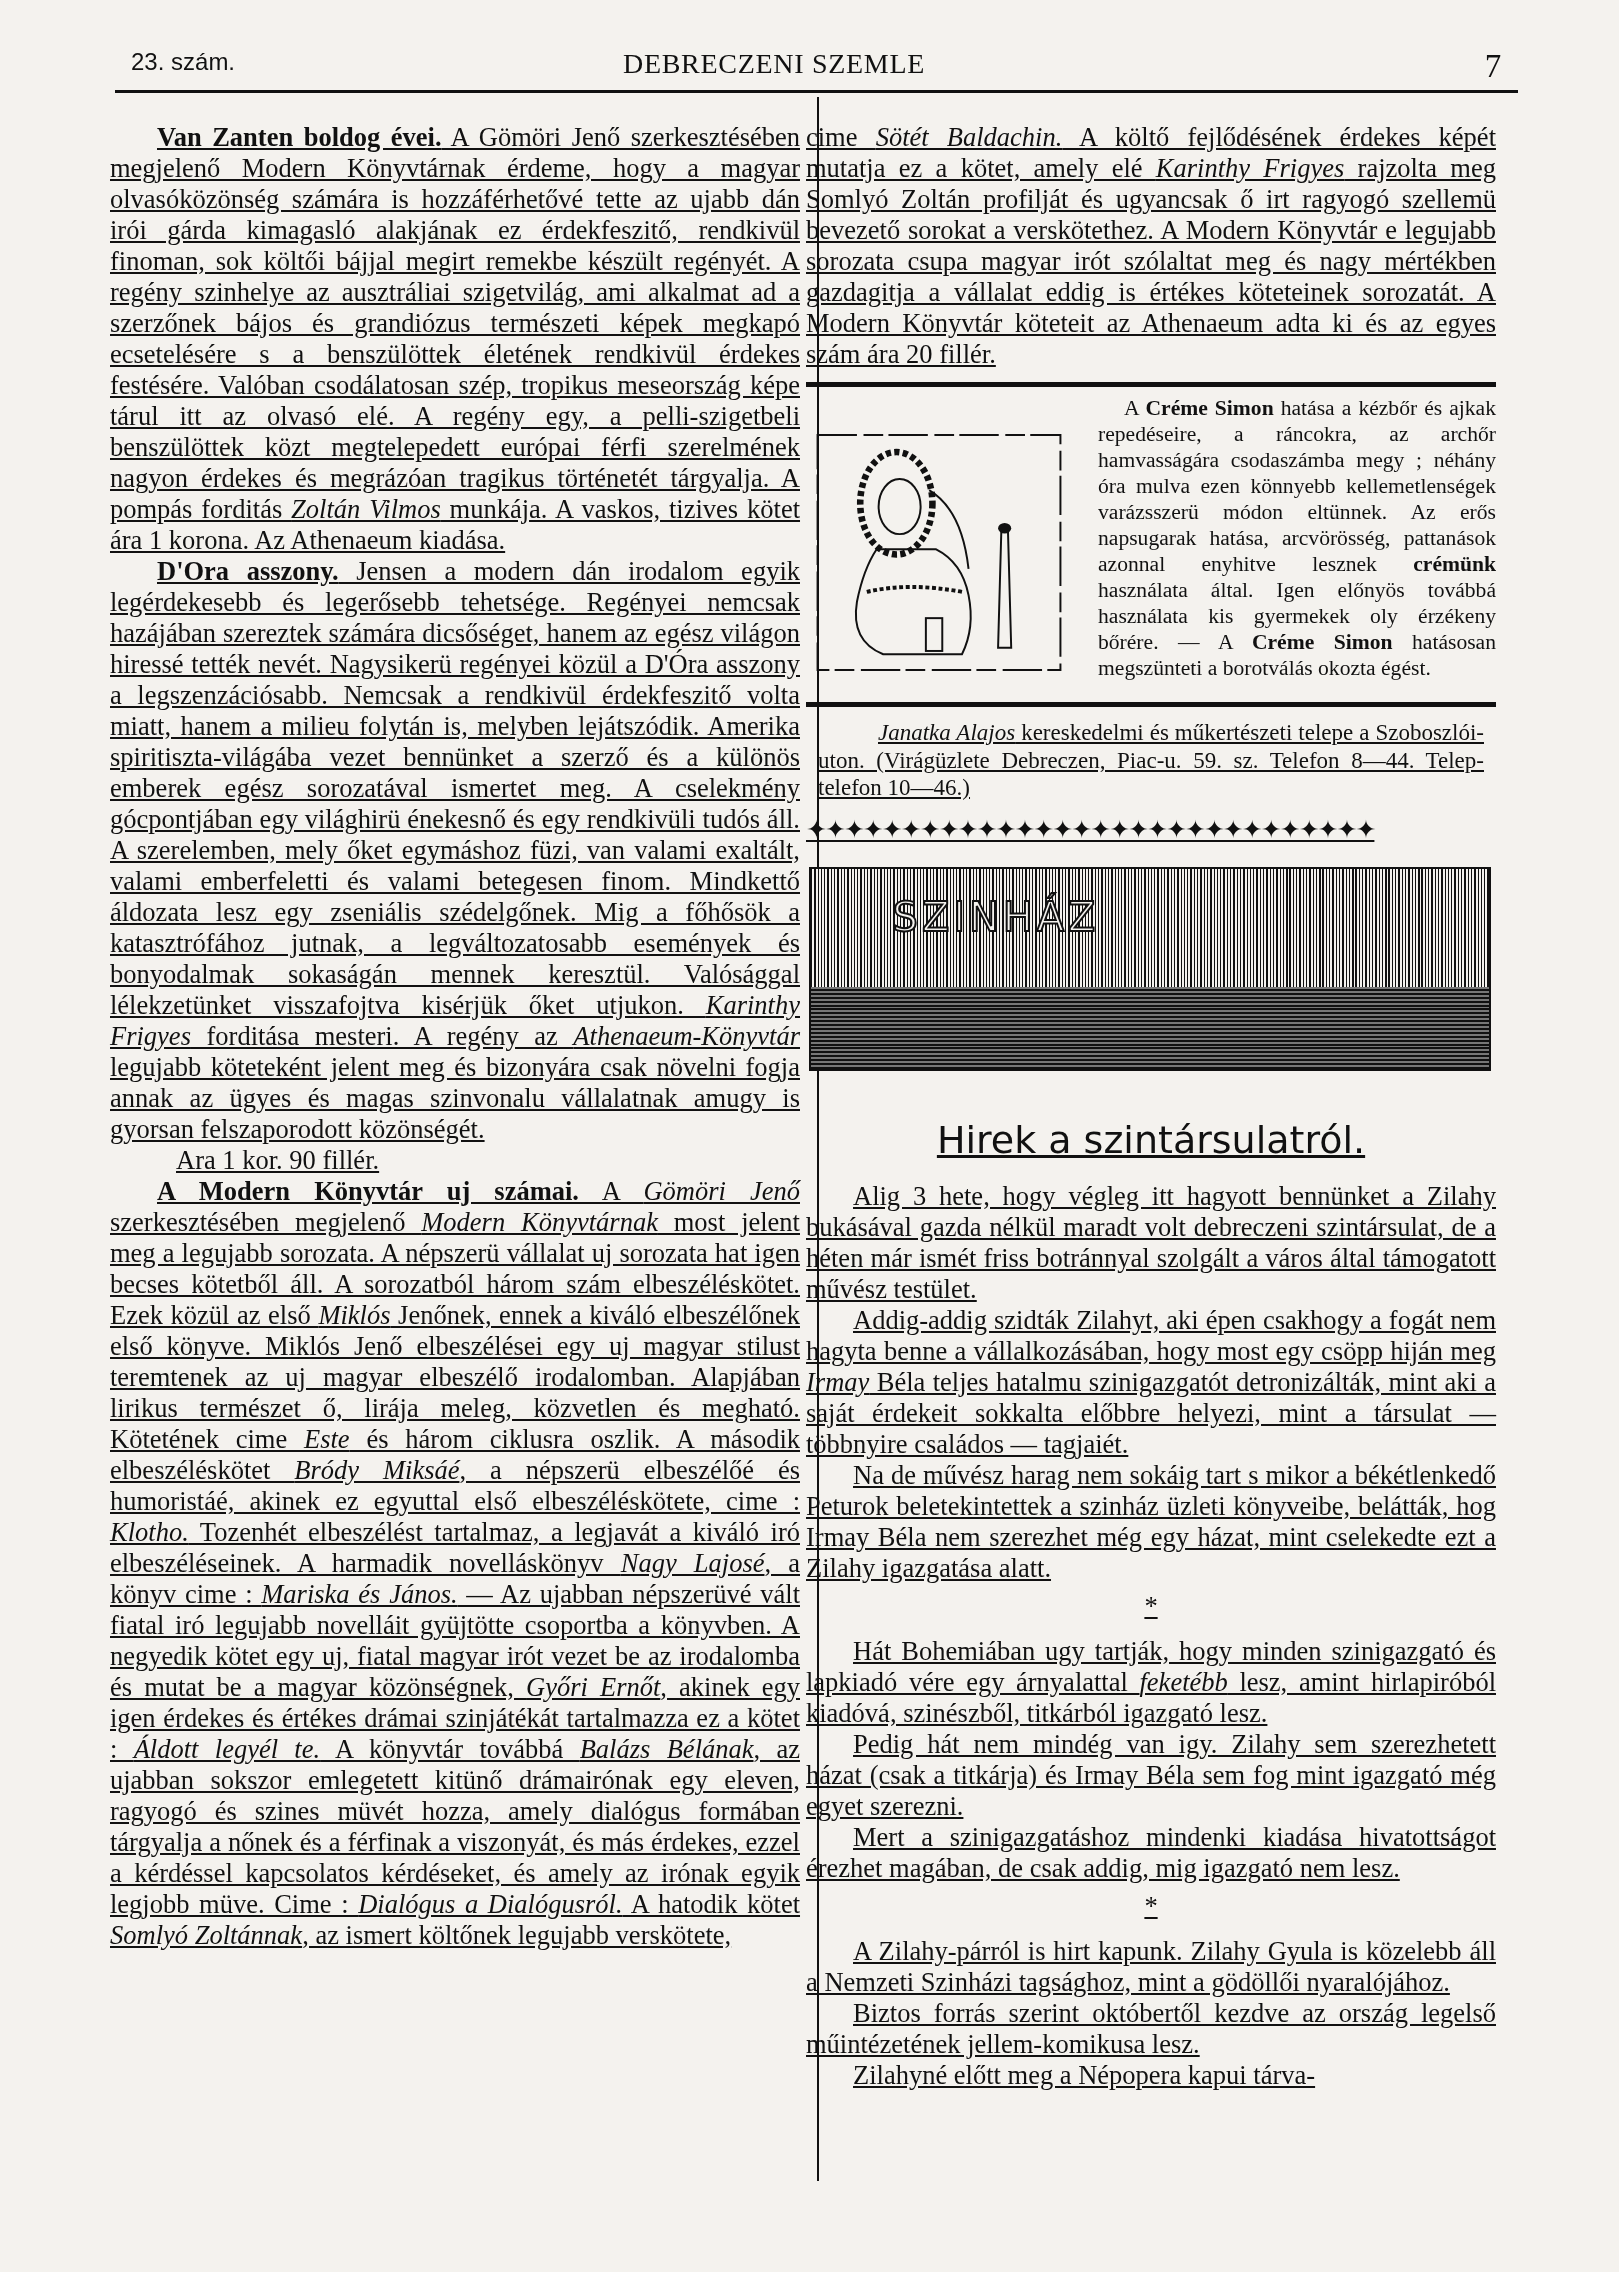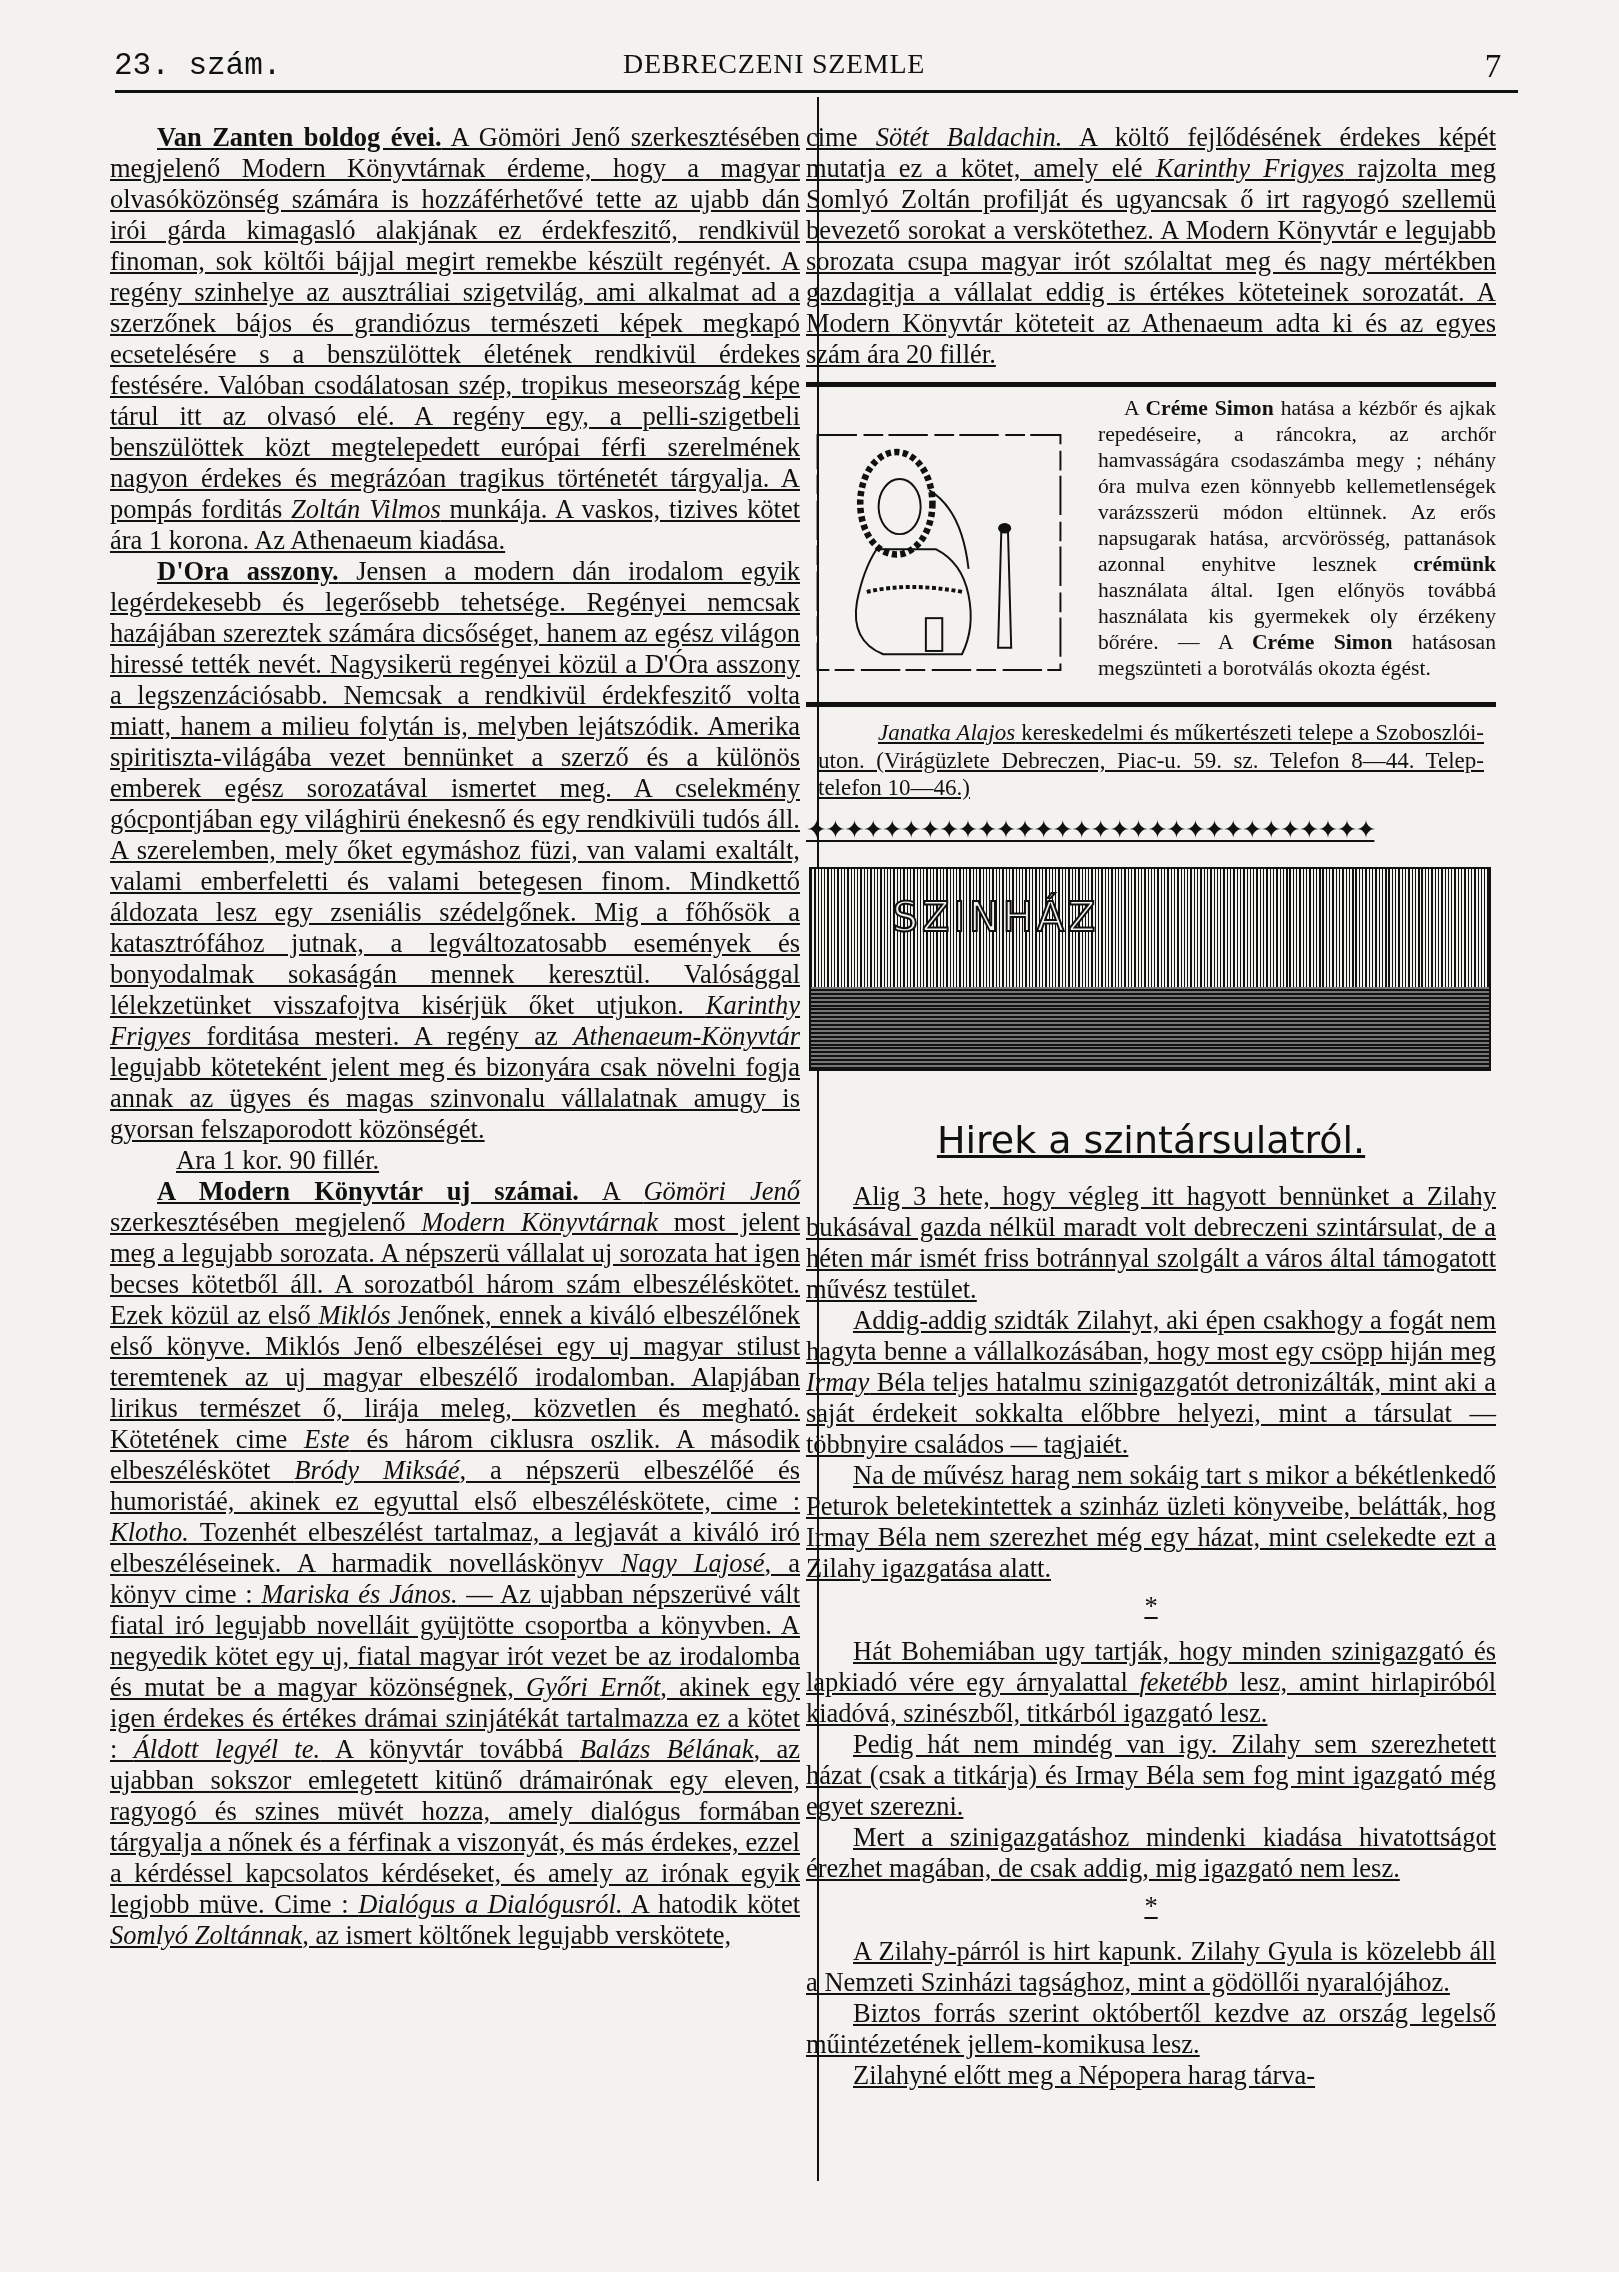--- a/index.html
+++ b/index.html
@@ -7,21 +7,21 @@
     width: 1619px; height: 2273px;
     background: #f4f2ee;
     color: #111;
     font-family: "DejaVu Serif", "Liberation Serif", serif;
     position: relative;
     overflow: hidden;
   }
   .page-header {
     position: absolute; left: 105px; top: 41px; width: 1416px; height: 52px;
   }
-  .hdr-issue { position: absolute; left: 9px; top: 6.6px; font-size: 31px; font-family: Liberation Mono, monospace; letter-spacing: 0px; }
+  .hdr-issue { position: absolute; left: 26px; top: 6.6px; font-size: 24px; font-family: Liberation Sans, sans-serif; letter-spacing: 0px; }
   .hdr-title { position: absolute; left: 518px; top: 6.6px; font-size: 28px; font-family: "Liberation Serif", serif; letter-spacing: 0.7px; }
   .hdr-page { position: absolute; right: 19.7px; top: 6.6px; font-size: 33px; font-family: "Liberation Serif", serif; }
   .hdr-rule { position: absolute; left: 115px; top: 90px; width: 1403px; height: 2.6px; background: #111; }
   .col-rule { position: absolute; left: 817px; top: 97px; width: 2px; height: 2084px; background: #111; }
 
   .col { position: absolute; font-family: "Liberation Serif", serif; font-size: 26.5px; line-height: 31px; text-align: justify; text-decoration: underline; }
   .col-left { left: 110px; top: 122px; width: 690px; }
   .col-right { left: 806px; top: 122px; width: 690px; }
   .col p { margin: 0; text-indent: 47px; }
   .col p.noindent { text-indent: 0; }
@@ -123,15 +123,15 @@
   <p>Alig 3 hete, hogy végleg itt hagyott bennünket a Zilahy bukásával gazda nélkül maradt volt debreczeni szintársulat, de a héten már ismét friss botránnyal szolgált a város által támogatott művész testület.</p>
   <p><span>Addig-addig szidták Zilahyt, aki épen csakhogy a fogát nem hagyta benne a vállalkozásában, hogy most egy csöpp hiján meg </span><i>Irmay</i><span> Béla teljes hatalmu szinigazgatót detronizálták, mint aki a saját érdekeit sokkalta előbbre helyezi, mint a társulat — többnyire családos — tagjaiét.</span></p>
   <p>Na de művész harag nem sokáig tart s mikor a békétlenkedő Peturok beletekintettek a szinház üzleti könyveibe, belátták, hog Irmay Béla nem szerezhet még egy házat, mint cselekedte ezt a Zilahy igazgatása alatt.</p>
   <p class="asterisk">*</p>
   <p><span>Hát Bohemiában ugy tartják, hogy minden szinigazgató és lapkiadó vére egy árnyalattal </span><i>feketébb</i><span> lesz, amint hirlapiróból kiadóvá, szinészből, titkárból igazgató lesz.</span></p>
   <p>Pedig hát nem mindég van igy. Zilahy sem szerezhetett házat (csak a titkárja) és Irmay Béla sem fog mint igazgató még egyet szerezni.</p>
   <p>Mert a szinigazgatáshoz mindenki kiadása hivatottságot érezhet magában, de csak addig, mig igazgató nem lesz.</p>
   <p class="asterisk">*</p>
   <p>A Zilahy-párról is hirt kapunk. Zilahy Gyula is közelebb áll a Nemzeti Szinházi tagsághoz, mint a gödöllői nyaralójához.</p>
   <p>Biztos forrás szerint októbertől kezdve az ország legelső műintézetének jellem-komikusa lesz.</p>
-  <p>Zilahyné előtt meg a Népopera harag tárva-</p>
+  <p>Zilahyné előtt meg a Népopera kapui tárva-</p>
 </div>
 
 
 </body></html>

